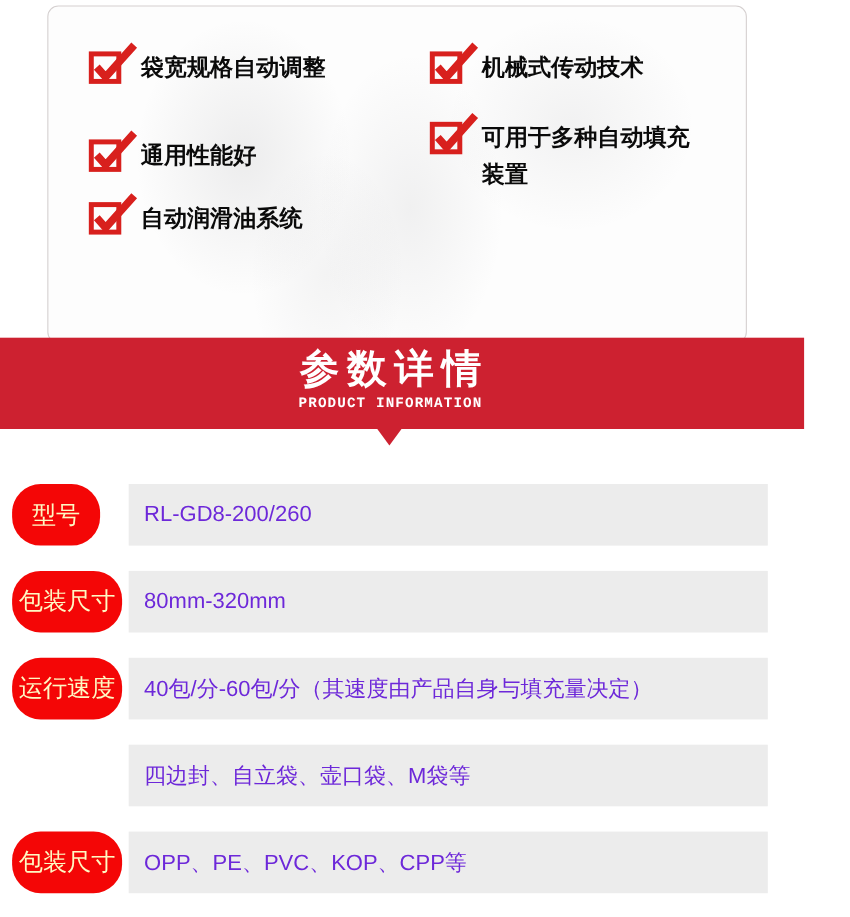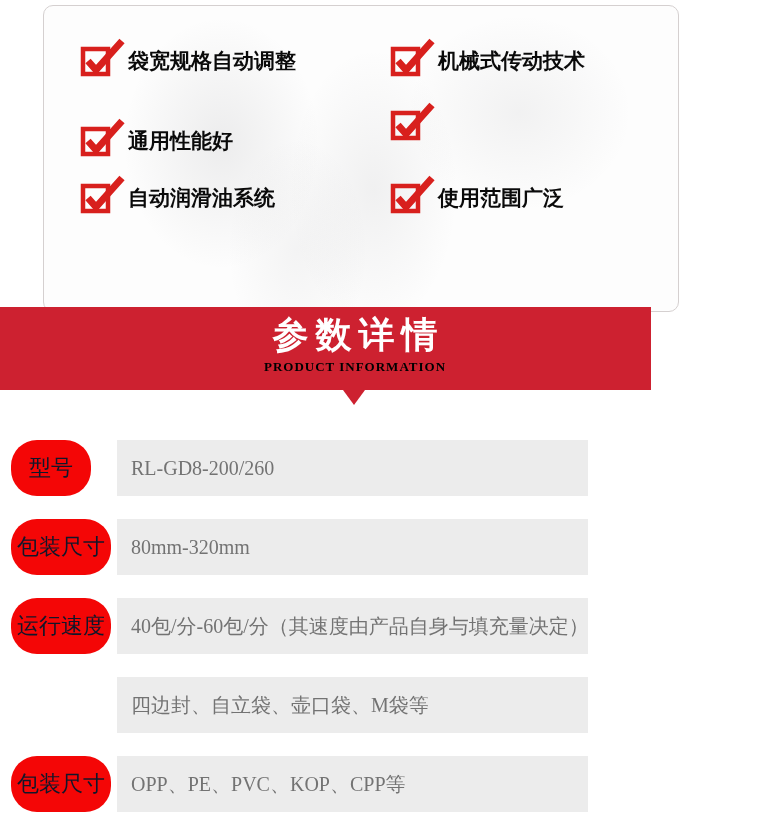--- a/index.html
+++ b/index.html
@@ -31,56 +31,56 @@
   .f4{left:345px;top:31px} .f5{left:345px;top:95px} .f6{left:345px;top:168px}
   .cb{width:46px;height:40px;flex:0 0 46px;display:block;}
   .feature-label{
     margin-top:8px;width:200px;
     font-family:"Liberation Serif","DejaVu Serif",serif;
     font-weight:700;font-size:21px;line-height:33px;color:#0a0a0a;
   }
 
   
   .banner{
-    position:absolute;left:0;top:307px;width:651px;height:83px;
+    position:absolute;left:0;top:307px;width:731px;height:83px;
     background:var(--banner-red);
   }
   .banner-inner{width:710px;text-align:center;padding-top:6px;}
   .banner-title{
     color:#fff;font-size:36px;font-weight:600;letter-spacing:7px;text-indent:7px;
     line-height:44px;
   }
   .banner-subtitle{
-    color:#000000;font-family:Liberation Serif, serif;
+    color:#ffffff;font-family:Liberation Mono, monospace;
     font-size:13px;font-weight:600;letter-spacing:1px;margin-top:2px;
   }
   .banner-pointer{
     position:absolute;left:343px;top:390px;width:0;height:0;
     border-left:11px solid transparent;border-right:11px solid transparent;
     border-top:15px solid var(--banner-red);
   }
 
   
   .spec-row{position:absolute;left:11px;width:687px;height:56px;}
   .r0{top:440px}.r1{top:519px}.r2{top:598px}.r3{top:677px}.r4{top:756px}
   .spec-label{
     position:absolute;left:0;top:0;height:56px;min-width:80px;
     box-sizing:border-box;padding:0 6px;
     display:flex;align-items:center;justify-content:center;
-    background:var(--label-red);color:#0f172a;font-size:22px;font-weight:500;
+    background:var(--label-red);color:#fef9c3;font-size:22px;font-weight:500;
     white-space:nowrap;
     border-radius:26px;
   }
   .spec-value{
-    position:absolute;left:106px;top:0;height:56px;width:471px;
+    position:absolute;left:106px;top:0;height:56px;width:581px;
     box-sizing:border-box;padding-left:14px;padding-right:8px;
     display:flex;align-items:center;
     background:var(--row-gray);
-    font-family:Liberation Serif, serif;
-    font-size:20px;color:#737373;white-space:nowrap;
+    font-family:Liberation Sans, sans-serif;
+    font-size:20px;color:#6d28d9;white-space:nowrap;
   }
 </style>
 </head>
 <body>
 
 <div class="feature-card">
 
   <div class="feature f1">
     <span class="cb">
       <svg width="46" height="40" viewBox="0 0 46 40">
@@ -121,31 +121,23 @@
     <span class="feature-label">自动润滑油系统</span>
   </div>
 
   <div class="feature f5">
     <span class="cb">
       <svg width="46" height="40" viewBox="0 0 46 40">
         <rect x="4" y="12" width="25" height="25" fill="none" stroke="var(--checkbox-red)" stroke-width="4.5"></rect>
         <path d="M9 24 L17 33 L43 4" fill="none" stroke="var(--checkbox-red)" stroke-width="7"></path>
       </svg>
     </span>
+    <span class="feature-label">可用于多种自动填充装置</span>
   </div>
 
-  <div class="feature f6">
-    <span class="cb">
-      <svg width="46" height="40" viewBox="0 0 46 40">
-        <rect x="4" y="12" width="25" height="25" fill="none" stroke="var(--checkbox-red)" stroke-width="4.5"></rect>
-        <path d="M9 24 L17 33 L43 4" fill="none" stroke="var(--checkbox-red)" stroke-width="7"></path>
-      </svg>
-    </span>
-    <span class="feature-label">使用范围广泛</span>
-  </div>
 
 </div>
 
 <div class="banner">
   <div class="banner-inner">
     <div class="banner-title">参数详情</div>
     <div class="banner-subtitle">PRODUCT INFORMATION</div>
   </div>
 </div>
 <div class="banner-pointer"></div>

